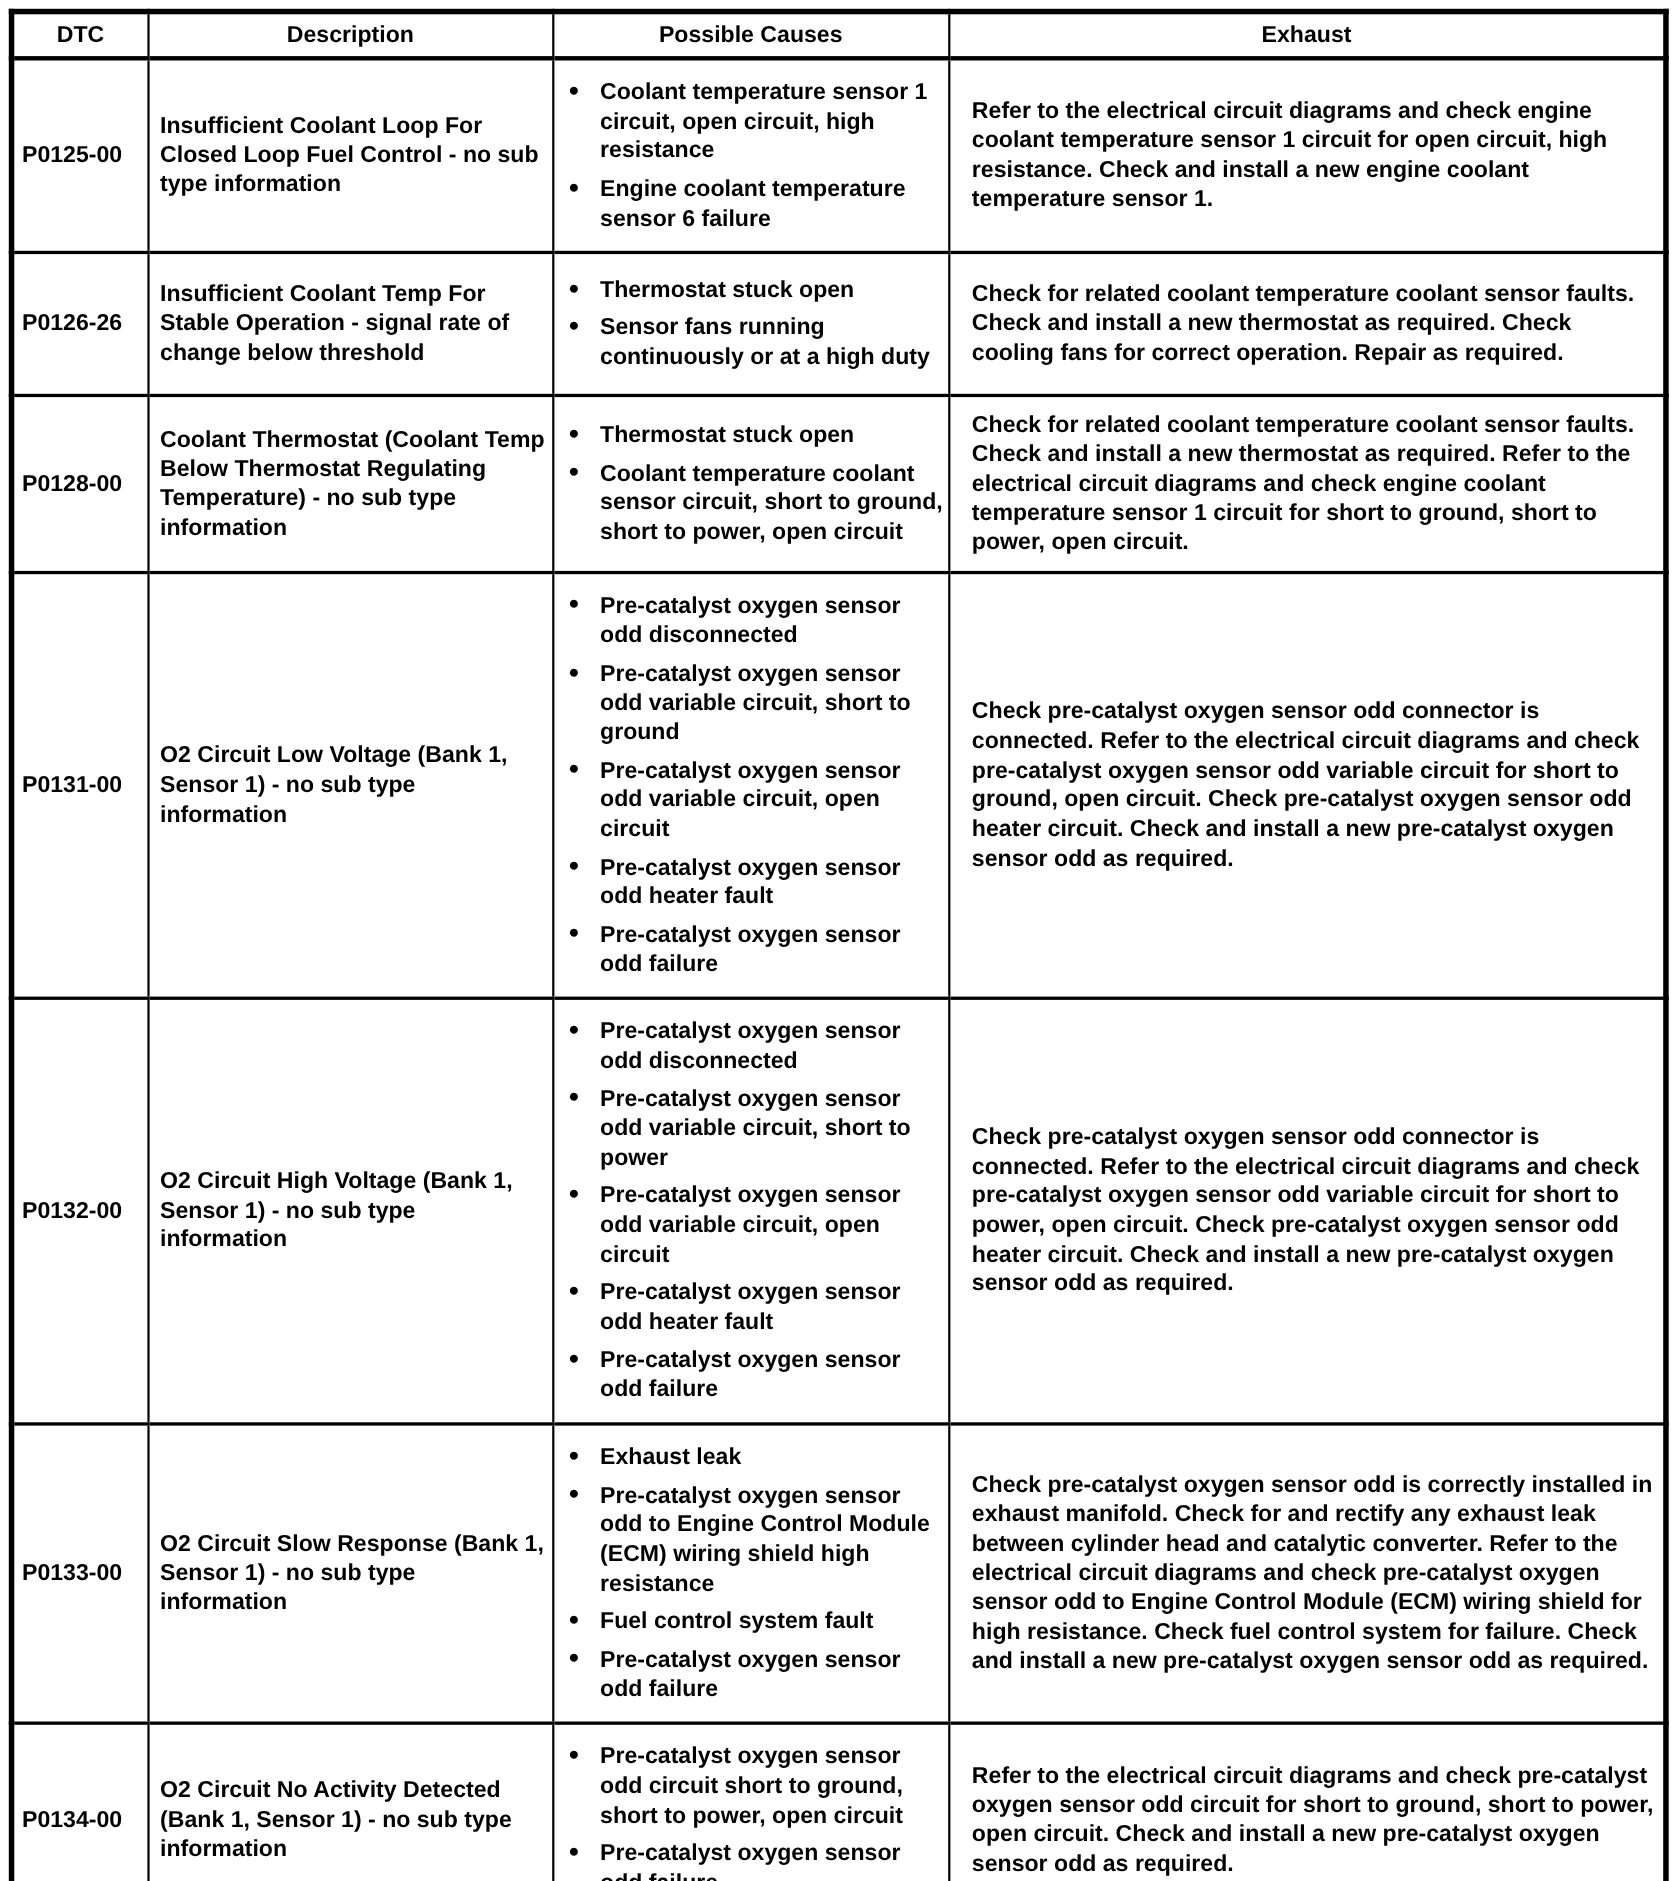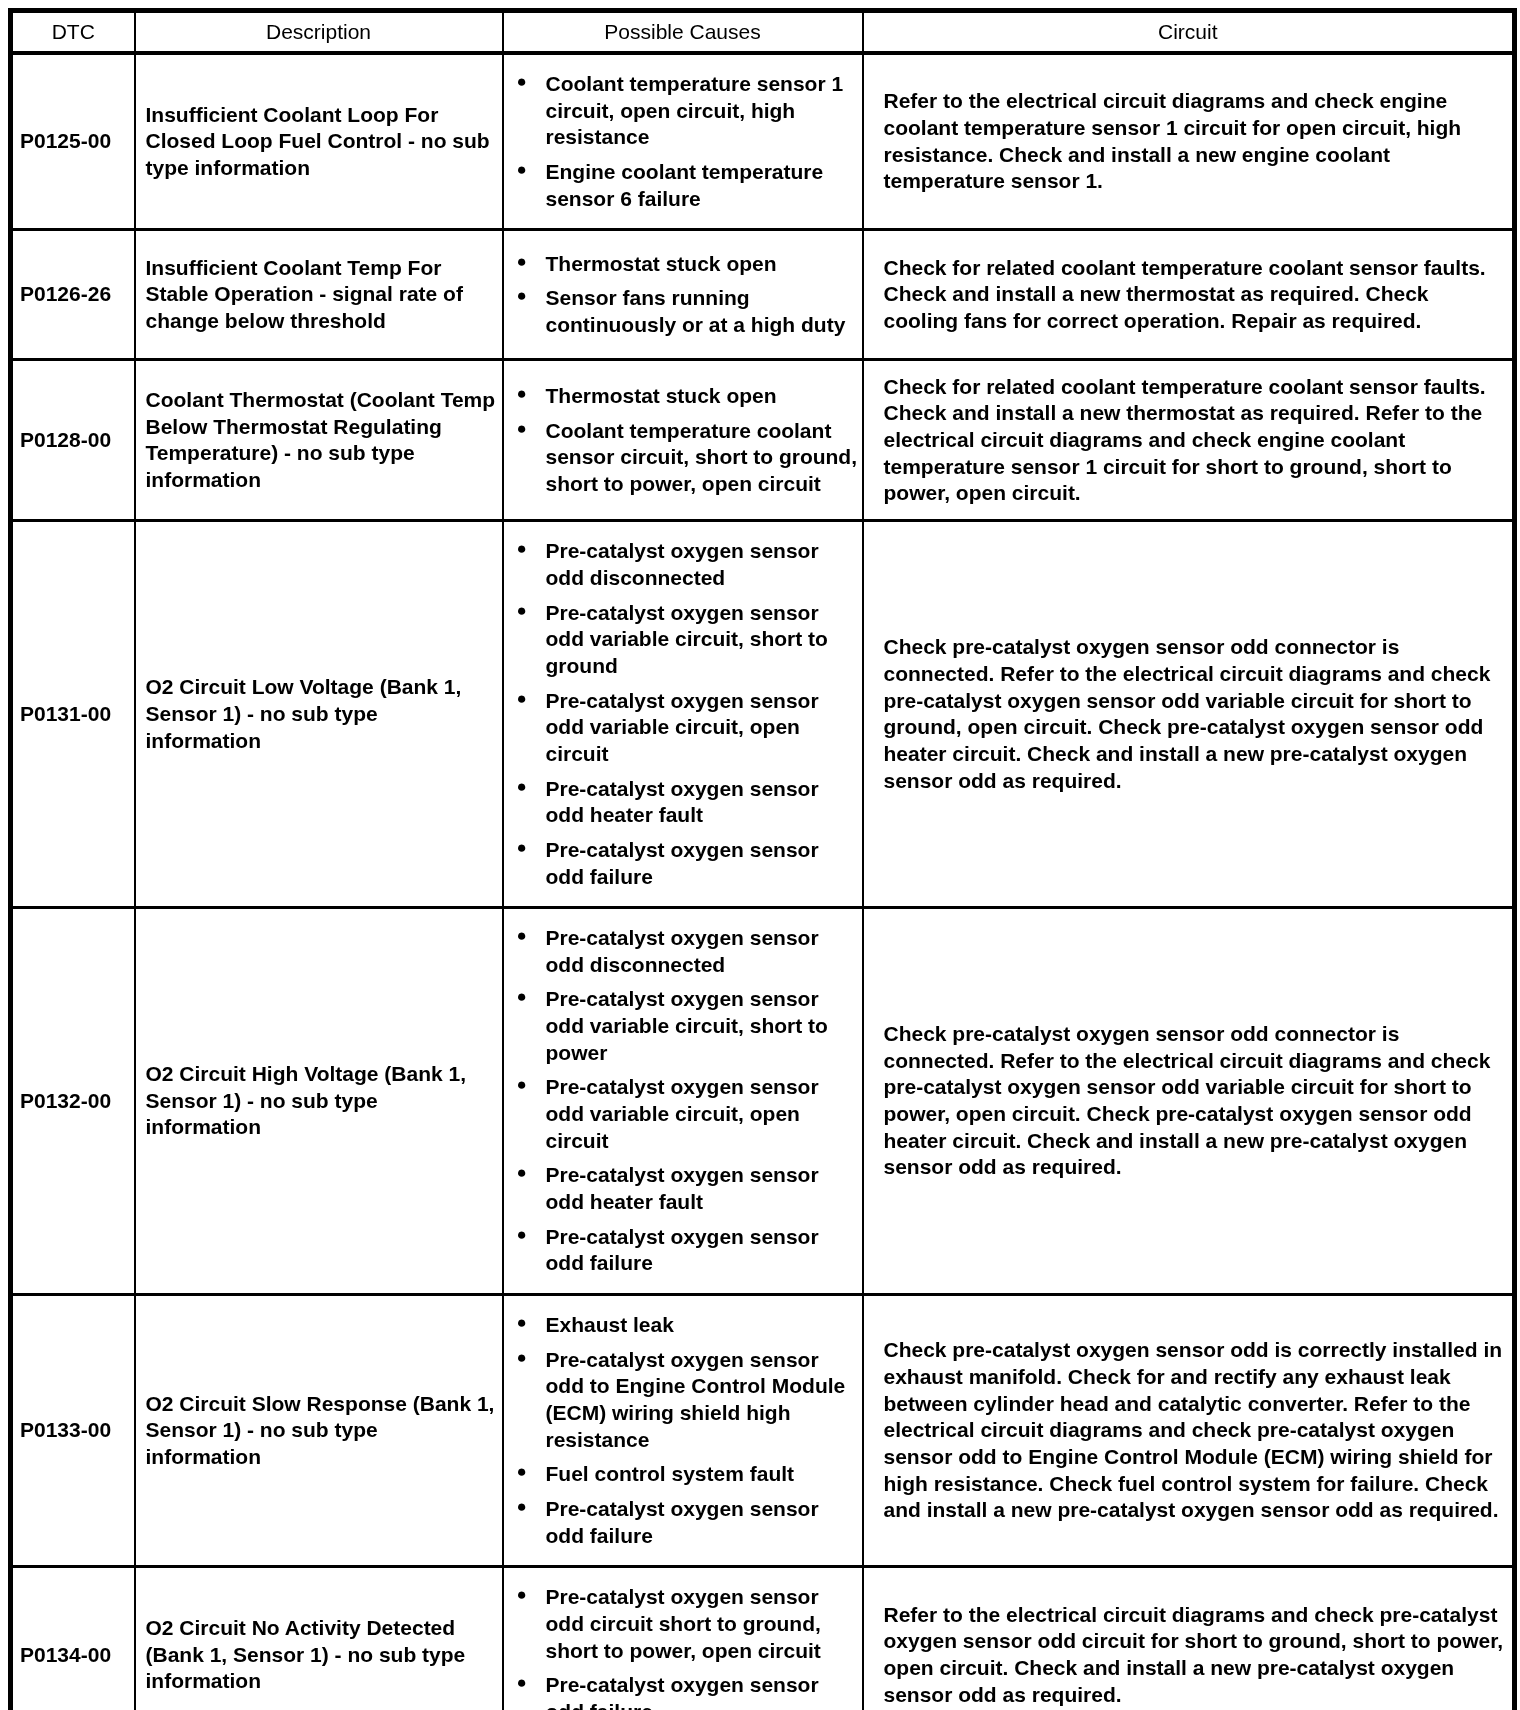--- a/index.html
+++ b/index.html
@@ -20,21 +20,21 @@
   }
   col.c-dtc    { width: 124px; }
   col.c-desc   { width: 368px; }
   col.c-causes { width: 360px; }
   col.c-action { width: 652px; }
 
   th, td { border: 2px solid #000; }
 
   th {
     font-size: 21px;
-    font-weight: normal;
+    font-weight: bold;
     text-align: center;
     padding: 7px 4px;
     border-bottom: 4px solid #000;
   }
   thead tr { height: 38px; }
 
   td {
     font-size: 21px;
     line-height: 1.27;
     vertical-align: middle;
@@ -80,21 +80,21 @@
       <col class="c-dtc">
         <col class="c-desc">
         <col class="c-causes">
         <col class="c-action">
     </colgroup>
     <thead>
       <tr>
         <th>DTC</th>
         <th>Description</th>
         <th>Possible Causes</th>
-        <th>Circuit</th>
+        <th>Exhaust</th>
       </tr>
     </thead>
     <tbody id="tbody">
   <tr>
     <td class="dtc">P0125-00</td>
     <td class="desc">Insufficient Coolant Loop For Closed Loop Fuel Control - no sub type information</td>
     <td class="causes">
       <ul class="cause-list">
               <li>Coolant temperature sensor 1 circuit, open circuit, high resistance</li>
               <li>Engine coolant temperature sensor 6 failure</li>

